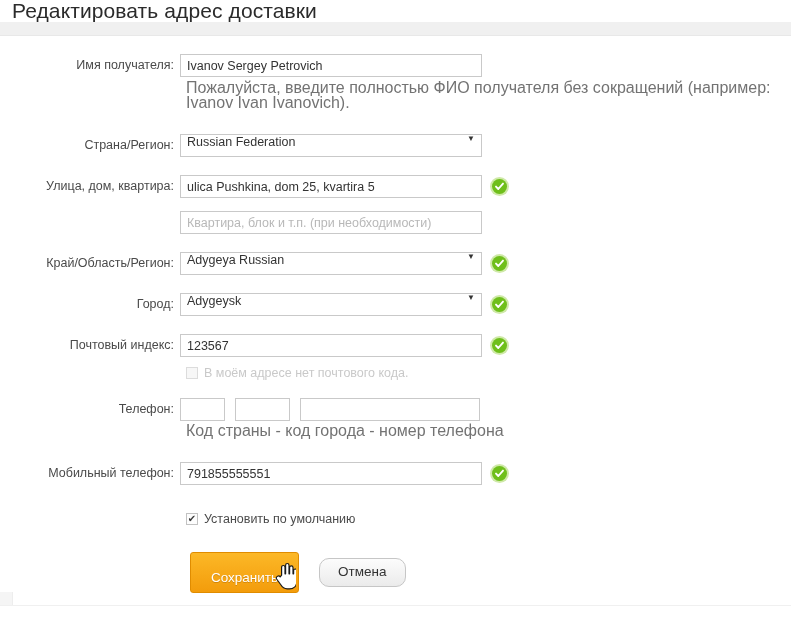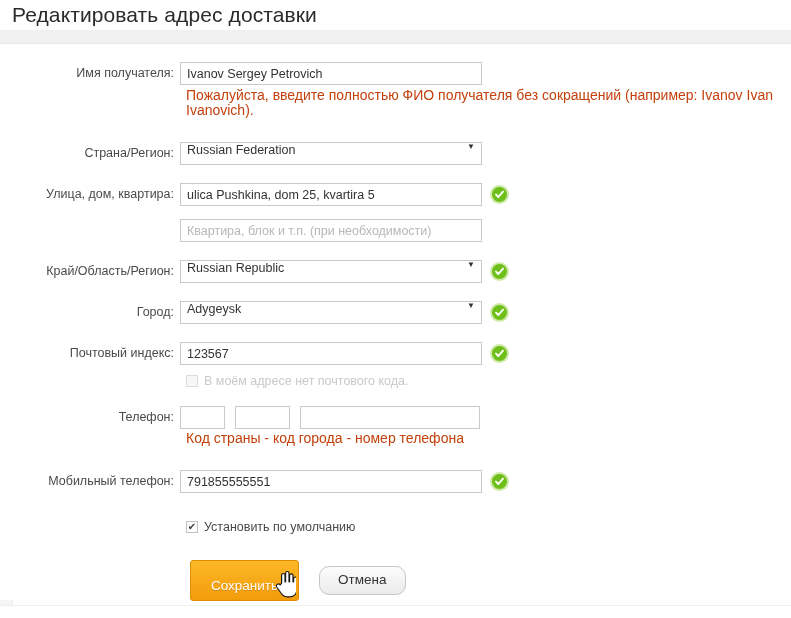--- a/index.html
+++ b/index.html
@@ -12,21 +12,21 @@
     background: #ffffff;
     font-family: "Liberation Sans", sans-serif;
     font-size: 13px;
     color: #333333;
     overflow: hidden;
     position: relative;
   }
 
   
   .page-title-bar {
-    height: 30px;
+    height: 22px;
     padding: 0 0 0 12px;
     display: flex;
     align-items: center;
     background: #ffffff;
   }
   .page-title {
     font-size: 21px;
     font-weight: normal;
     color: #2b2b2b;
     letter-spacing: 0.1px;
@@ -106,22 +106,22 @@
     white-space: nowrap;
   }
   .caret {
     font-size: 8px;
     color: #333;
     line-height: 1;
     margin-left: 4px;
   }
 
   .hint {
-    font-size: 14px;
-    color: #c2410c;
+    font-size: 16px;
+    color: #737373;
     margin: 3px 0 0 186px;
     line-height: 15px;
   }
   .hint.tight { margin-top: 2px; }
 
   .ok-icon {
     width: 15px;
     height: 15px;
     border-radius: 50%;
     margin-left: 10px;
@@ -272,21 +272,21 @@
       <input class="txt w-main" type="text" placeholder="Квартира, блок и т.п. (при необходимости)" style="">
     </div>
   </div>
 
   <div class="gap-18"></div>
 
   <div class="row">
     <div class="label">Край/Область/Регион:</div>
     <div class="field-area">
       <div class="select-box">
-        <span class="sel-val">Russian Republic</span>
+        <span class="sel-val">Adygeya Russian</span>
         <span class="caret">▼</span>
       </div>
       <span class="ok-icon">
         <svg width="11" height="11" viewBox="0 0 11 11">
             <path d="M2 5.6 L4.3 8 L9 2.6" stroke="#ffffff" stroke-width="1.9" fill="none" stroke-linecap="round" stroke-linejoin="round"></path>
           </svg>
       </span>
     </div>
   </div>
 

